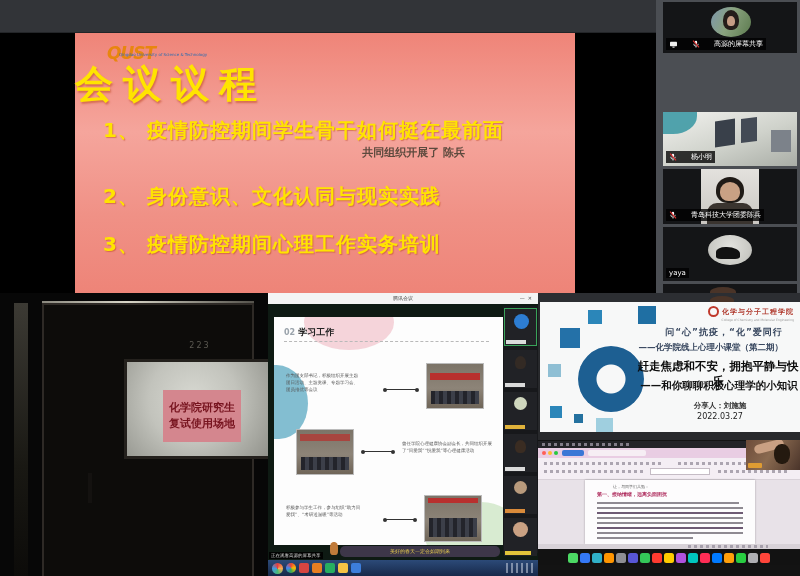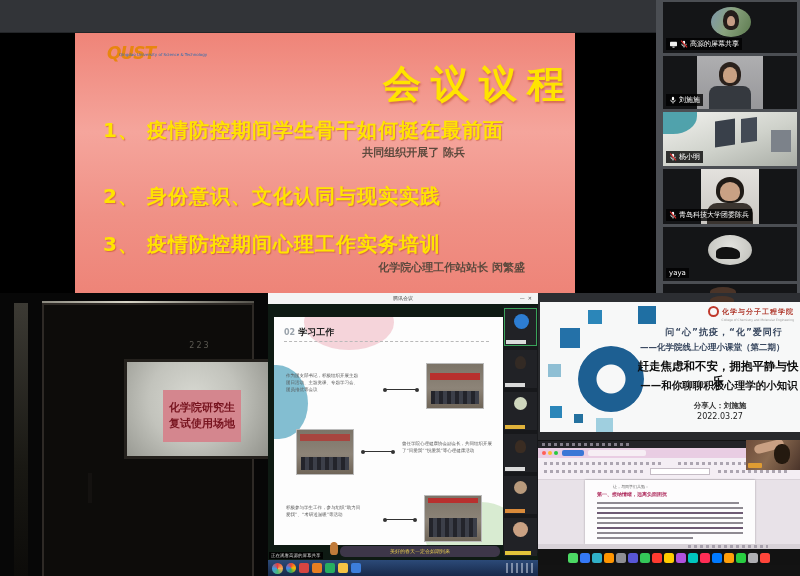--- a/index.html
+++ b/index.html
@@ -9,30 +9,30 @@
 
   
   #topbar{left:0;top:0;width:656px;height:33px;background:#323438;border-bottom:1px solid #232528;}
   #stage{left:0;top:33px;width:656px;height:260px;background:#000;}
   #agenda-slide{left:75px;top:0;width:500px;height:260px;
     background:linear-gradient(180deg,#ef8478 0%,#f5a59c 38%,#f09186 70%,#ee8478 100%);}
   .qust-row{left:32px;top:10px;display:flex;align-items:center;}
   .qust-mark{font-size:17px;font-weight:bold;font-style:italic;color:#e8860f;letter-spacing:-1px;}
   .uni-cn{font-size:14px;font-weight:bold;color:#3a2a20;letter-spacing:4px;margin-left:4px;}
   .uni-en{position:absolute;left:44px;top:19px;font-size:4px;color:#2b6cb0;white-space:nowrap;}
-  .slide-title{left:0;top:26px;width:100%;text-align:right;font-size:38px;font-weight:bold;
+  .slide-title{left:0;top:26px;width:100%;text-align:left;font-size:38px;font-weight:bold;
     color:#ffe400;letter-spacing:10px;text-shadow:1px 2px 2px rgba(190,70,30,.55);}
   .agenda-item{left:28px;width:460px;font-size:20px;font-weight:bold;color:#ffe400;
     letter-spacing:1px;white-space:nowrap;text-shadow:1px 1px 1px rgba(190,70,30,.5);}
   .agenda-speaker{font-size:11px;font-weight:bold;color:#5d4a3e;text-align:right;white-space:nowrap;}
 
   
   #sidebar{left:656px;top:0;width:144px;height:293px;background:#4b4e53;}
   .tile{left:7px;width:134px;background:#141517;overflow:hidden;}
-  .tile-label{position:absolute;left:3px;bottom:3px;display:flex;align-items:center;gap:2px;
+  .tile-label{position:absolute;left:3px;bottom:3px;display:flex;align-items:center;gap:14px;
     background:rgba(0,0,0,.78);color:#fff;font-size:7px;padding:1px 3px;white-space:nowrap;max-width:126px;overflow:hidden;}
   .oval{position:absolute;border-radius:50%;overflow:hidden;}
   .head{position:absolute;border-radius:50% 50% 42% 42%;}
 
   
   #panelA{left:0;top:293px;width:320px;height:283px;background:#070707;overflow:hidden;padding-left:48px;}
   #panelB{left:268px;top:293px;width:270px;height:283px;background:#0e1a13;overflow:hidden;}
   #panelC{left:538px;top:293px;width:262px;height:147px;background:#28292c;overflow:hidden;}
   #panelD{left:538px;top:440px;width:262px;height:136px;background:#131313;overflow:hidden;}
 
@@ -80,21 +80,21 @@
   .c-sliver{left:0;top:0;width:262px;height:9px;background:#2c2e32;}
   .c-slide{left:2px;top:9px;width:260px;height:130px;background:#f7f8f8;overflow:hidden;}
   .sq{position:absolute;}
   .donut{position:absolute;left:38px;top:44px;width:66px;height:66px;border-radius:50%;
     background:radial-gradient(circle,transparent 0 14px,#1d5f92 15px 33px,transparent 34px);}
   .c-logo{position:absolute;right:6px;top:4px;display:flex;align-items:center;gap:3px;}
   .c-logo-ring{width:11px;height:11px;border:2.5px solid #c0392b;border-radius:50%;}
   .c-logo-cn{font-size:7px;font-weight:bold;color:#b03a2e;letter-spacing:1px;}
   .c-logo-en{position:absolute;right:6px;top:16px;font-size:3px;color:#999;}
   .c-l1{position:absolute;left:108px;top:24px;width:152px;text-align:center;font-size:9px;font-weight:bold;color:#37465e;letter-spacing:1px;}
-  .c-l2{position:absolute;left:100px;top:40px;width:160px;text-align:left;font-size:8.5px;font-weight:bold;color:#37465e;}
+  .c-l2{position:absolute;left:83px;top:40px;width:160px;text-align:right;font-size:8.5px;font-weight:bold;color:#37465e;}
   .c-l3{position:absolute;left:96px;top:57px;width:164px;text-align:center;font-size:11.5px;font-weight:bold;color:#0a0a0a;}
   .c-l4{position:absolute;left:98px;top:77px;width:162px;text-align:center;font-size:10.5px;font-weight:bold;color:#111;}
   .c-l5{position:absolute;left:110px;top:99px;width:140px;text-align:center;font-size:7.5px;font-weight:bold;color:#333;}
   .c-l6{position:absolute;left:110px;top:110px;width:140px;text-align:center;font-size:8px;color:#222;}
 
   
   .d-menubar{left:0;top:1px;width:262px;height:7px;background:#232327;}
   .micro{position:absolute;height:3px;background:repeating-linear-gradient(90deg,#9a93a0 0 3px,transparent 3px 6px);opacity:.8;}
   .d-titlebar{left:0;top:8px;width:262px;height:10px;background:#e9cde3;}
   .dot{position:absolute;top:3px;width:4px;height:4px;border-radius:50%;}
@@ -129,21 +129,20 @@
       </div>
       <div class="abs uni-en">Qingdao University of Science &amp; Technology</div>
       <div class="abs slide-title">会议议程</div>
 
       <div class="abs agenda-item" style="top:84px;">1、 疫情防控期间学生骨干如何挺在最前面</div>
       <div class="abs agenda-speaker" style="left:220px;top:112px;width:170px;">共同组织开展了 陈兵</div>
 
       <div class="abs agenda-item" style="top:150px;">2、 身份意识、文化认同与现实实践</div>
 
       <div class="abs agenda-item" style="top:198px;">3、 疫情防控期间心理工作实务培训</div>
-      <div class="abs agenda-speaker" style="left:250px;top:227px;width:200px;">化学院心理工作站站长 闵繁盛</div>
     </div>
   </div>
 
   <div class="abs" id="sidebar">
 
     <div class="abs tile" style="top:2px;height:51px;">
       <div class="oval" style="left:48px;top:5px;width:40px;height:30px;background:linear-gradient(115deg,#7d96ad 0%,#8aa37f 45%,#5c7a4e 100%);">
         <div class="head" style="left:12px;top:3px;width:16px;height:20px;background:#241d1a;"></div>
         <div class="head" style="left:16px;top:9px;width:8px;height:10px;background:#c59d85;"></div>
       </div>
@@ -155,35 +154,20 @@
         <svg width="8" height="8" viewBox="0 0 10 10">
             <rect x="3.6" y="1" width="2.8" height="4.6" rx="1.4" fill="#fff"></rect>
             <path d="M2.2 4.8a2.8 2.8 0 0 0 5.6 0" stroke="#fff" fill="none" stroke-width="1"></path>
             <line x1="5" y1="7.8" x2="5" y2="9.4" stroke="#fff" stroke-width="1"></line>
             <line x1="1.4" y1="0.8" x2="8.8" y2="9.2" stroke="#e03131" stroke-width="1.4"></line>
           </svg>
         <span>高源的屏幕共享</span>
       </div>
     </div>
 
-    <div class="abs tile" style="top:56px;height:53px;">
-      <div class="abs" style="left:34px;top:0;width:66px;height:53px;background:linear-gradient(180deg,#aeaeb0 0%,#97979a 100%);">
-        <div class="head" style="left:22px;top:6px;width:22px;height:24px;background:#2a211c;"></div>
-        <div class="head" style="left:26px;top:11px;width:14px;height:16px;background:#c9a183;"></div>
-        <div class="abs" style="left:12px;top:30px;width:42px;height:23px;background:#35393f;border-radius:8px 8px 0 0;"></div>
-      </div>
-      <div class="tile-label">
-        <svg width="8" height="8" viewBox="0 0 10 10">
-            <rect x="3.6" y="1" width="2.8" height="4.6" rx="1.4" fill="#fff"></rect>
-            <path d="M2.2 4.8a2.8 2.8 0 0 0 5.6 0" stroke="#fff" fill="none" stroke-width="1"></path>
-            <line x1="5" y1="7.8" x2="5" y2="9.4" stroke="#fff" stroke-width="1"></line>
-          </svg>
-        <span>刘施施</span>
-      </div>
-    </div>
 
     <div class="abs tile" style="top:169px;height:55px;">
       <div class="abs" style="left:38px;top:0;width:58px;height:55px;background:linear-gradient(180deg,#e3e1dd 0%,#cac7c2 100%);">
         <div class="head" style="left:15px;top:8px;width:28px;height:26px;background:#1f1a16;"></div>
         <div class="head" style="left:19px;top:13px;width:20px;height:19px;background:#c9a184;"></div>
         <div class="abs" style="left:6px;top:34px;width:46px;height:21px;background:#3a342f;border-radius:10px 10px 0 0;"></div>
       </div>
       <div class="tile-label">
         <svg width="8" height="8" viewBox="0 0 10 10">
             <rect x="3.6" y="1" width="2.8" height="4.6" rx="1.4" fill="#fff"></rect>

